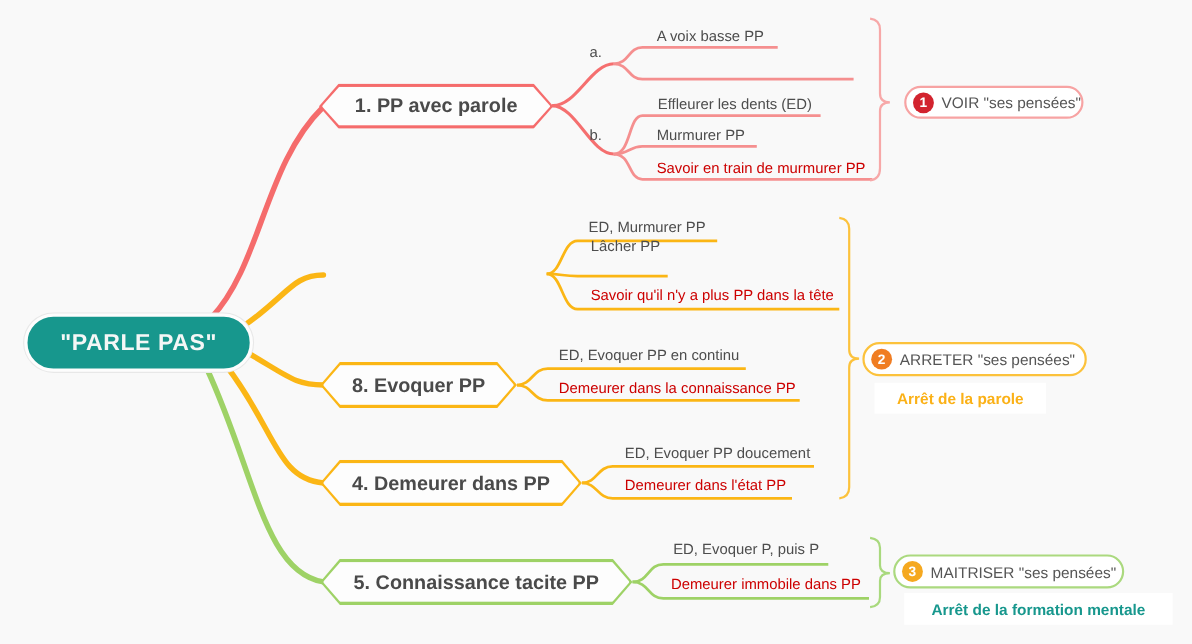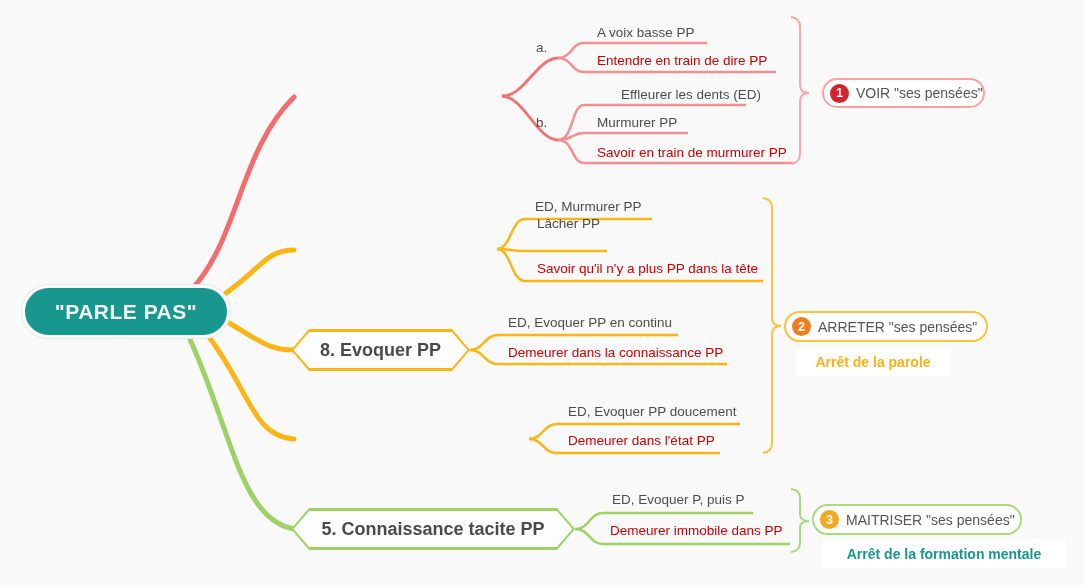--- a/index.html
+++ b/index.html
@@ -83,37 +83,46 @@
 
     <path d="M 791,17 Q 800,18 800,27 L 800,85 Q 800,93 809,93 Q 800,93 800,101 L 800,153 Q 800,163 791,164" stroke="#f7a8a8" stroke-width="2" fill="none"></path>
     <path d="M 763,198 Q 772,199 772,208 L 772,318 Q 772,326 781,326 Q 772,326 772,334 L 772,443 Q 772,452 763,453" stroke="#fcc23c" stroke-width="2" fill="none"></path>
     <path d="M 791,489 Q 800,490 800,498 L 800,514 Q 800,521 809,521 Q 800,521 800,528 L 800,543 Q 800,551 791,552" stroke="#a9d97e" stroke-width="2" fill="none"></path>
   </svg>
 
   <div class="root-node">
     <span>"PARLE PAS"</span>
   </div>
 
+  <div class="hex red" style="left:290px;top:76px;width:213px;height:41px;">
+    <div class="hb"></div>
+    <div class="hf"></div>
+    <div class="ht">1. PP avec parole</div>
+  </div>
   <div class="hex yellow" style="left:291px;top:329px;width:179px;height:42px;">
     <div class="hb"></div>
     <div class="hf"></div>
     <div class="ht">8. Evoquer PP</div>
+  </div>
+  <div class="hex yellow" style="left:291px;top:418px;width:238px;height:42px;">
+    <div class="hb"></div>
+    <div class="hf"></div>
+    <div class="ht">4. Demeurer dans PP</div>
   </div>
   <div class="hex green" style="left:291px;top:508px;width:284px;height:42px;">
     <div class="hb"></div>
     <div class="hf"></div>
     <div class="ht">5. Connaissance tacite PP</div>
   </div>
 
   <div class="sub" style="left:536px;top:40px;">a.</div>
   <div class="sub" style="left:536px;top:115px;">b.</div>
 
   <div class="leaf" style="left:597px;top:25px;">A voix basse PP</div>
-  <div class="leaf em" style="left:597px;top:53px;">Entendre en train de dire PP</div>
-  <div class="leaf" style="left:621px;top:87px;text-align:right;">Effleurer les dents (ED)</div>
+  <div class="leaf" style="left:598px;top:87px;text-align:right;">Effleurer les dents (ED)</div>
   <div class="leaf" style="left:597px;top:115px;">Murmurer PP</div>
   <div class="leaf em" style="left:597px;top:145px;">Savoir en train de murmurer PP</div>
 
   <div class="leaf" style="left:535px;top:199px;">ED, Murmurer PP</div>
   <div class="leaf" style="left:537px;top:216px;">Lâcher PP</div>
   <div class="leaf em" style="left:537px;top:261px;">Savoir qu'il n'y a plus PP dans la tête</div>
 
   <div class="leaf" style="left:508px;top:315px;">ED, Evoquer PP en continu</div>
   <div class="leaf em" style="left:508px;top:345px;">Demeurer dans la connaissance PP</div>
 

